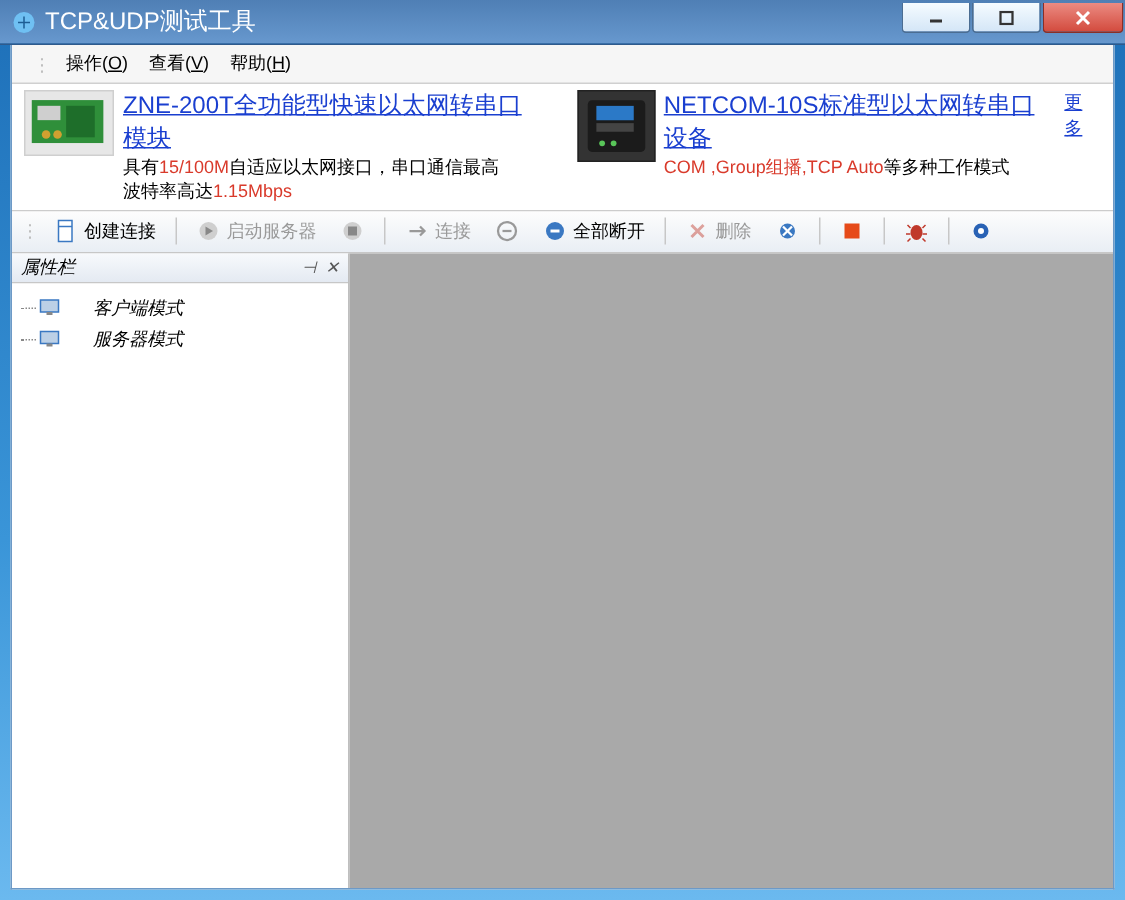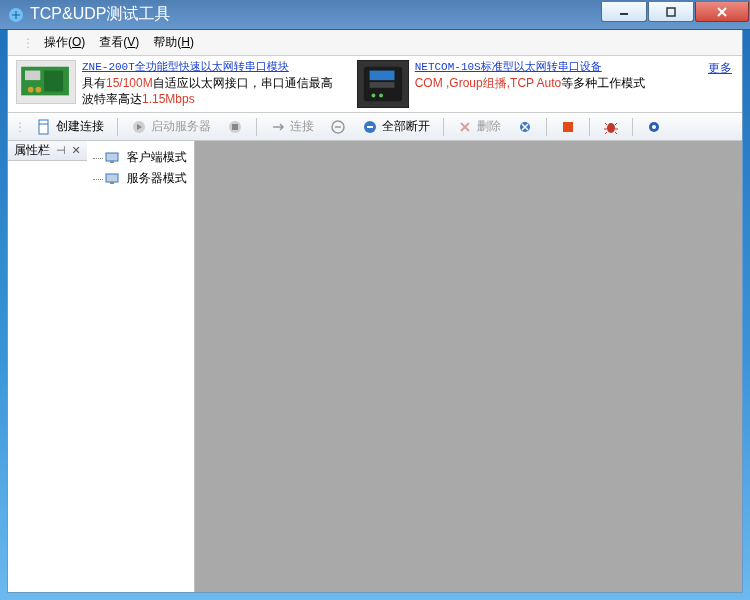--- a/index.html
+++ b/index.html
@@ -26,43 +26,43 @@
   .menubar .grip { color:#bbb; margin-right:-4px; }
   .menubar span u { text-decoration:underline; }
 
   
   .ad { display:flex; align-items:flex-start; padding:4px 8px; gap:6px; font-size:12px;
         border-bottom:1px solid #ccc; }
   .prodimg { width:60px; height:44px; background:#e7e7e7; border:1px solid #cfcfcf; flex:none;
              display:flex; align-items:center; justify-content:center; overflow:hidden; }
   .prodimg svg { width:100%; height:100%; }
   .adcol { display:flex; flex-direction:column; line-height:1.35; }
-  .adlink { color:#1a3fd0; text-decoration:underline; font-size:11px;font-family:Liberation Mono, monospace; }
+  .adlink { color:#1a3fd0; text-decoration:underline; font-size:16px; }
   .feat { font-size:12px; }
   .hl { color:#d93a2b; }
   .adcol2 { margin-left:18px; }
   .more { margin-left:auto; color:#1a3fd0; font-size:12px; text-decoration:underline; padding-right:2px; }
 
   
   .toolbar { height:28px; display:flex; align-items:center; gap:4px; padding:0 6px;
              background:linear-gradient(#fdfdfd,#e9eef4); border-bottom:1px solid #c7c7c7; font-size:12px; }
   .tbtn { display:flex; align-items:center; gap:4px; padding:2px 6px; border-radius:3px; cursor:pointer; }
   .tbtn.disabled { color:#9a9a9a; cursor:default; }
   .tico { width:16px; height:16px; display:inline-block; }
   .sep { width:1px; height:18px; background:#c7c7c7; margin:0 3px; }
 
   
   .bodyrow { flex:1; display:flex; min-height:0; }
-  .propcol { width:187px; display:flex; flex-direction:row; border-right:1px solid #bfbfbf; }
+  .propcol { width:225px; display:flex; flex-direction:column; border-right:1px solid #bfbfbf;font-style:italic; }
   .prophdr { height:20px; background:linear-gradient(#f7f9fc,#e4eaf2); border-bottom:1px solid #c7c7c7;
              display:flex; align-items:center; padding:0 6px; font-size:12px; }
   .prophdr .spacer { flex:1; }
   .prophdr .glyph { font-size:11px; color:#555; margin-left:6px; cursor:pointer; }
   .tree { flex:1; padding:6px 4px; background:#fff; font-size:12px; overflow:auto; }
-  .tnode { display:flex; align-items:center; gap:8px; padding:2px 0 2px 14px; position:relative; }
+  .tnode { display:flex; align-items:center; gap:22px; padding:2px 0 2px 14px; position:relative; }
   .tnode::before { content:""; position:absolute; left:2px; top:50%; width:10px; height:1px;
                    border-top:1px dotted #888; }
   .tnode .nico { width:14px; height:12px; display:inline-block; }
   .workarea { flex:1; background:#a9a9a9; }
   .ic-server { fill:#c98d2a; }
   .ic-redx { stroke:#c0392b; }
   .ic-square { fill:#e64a19; }
   .ic-bug { fill:#c0392b; }
   .ic-cog { fill:#2962b5; }
 </style>

